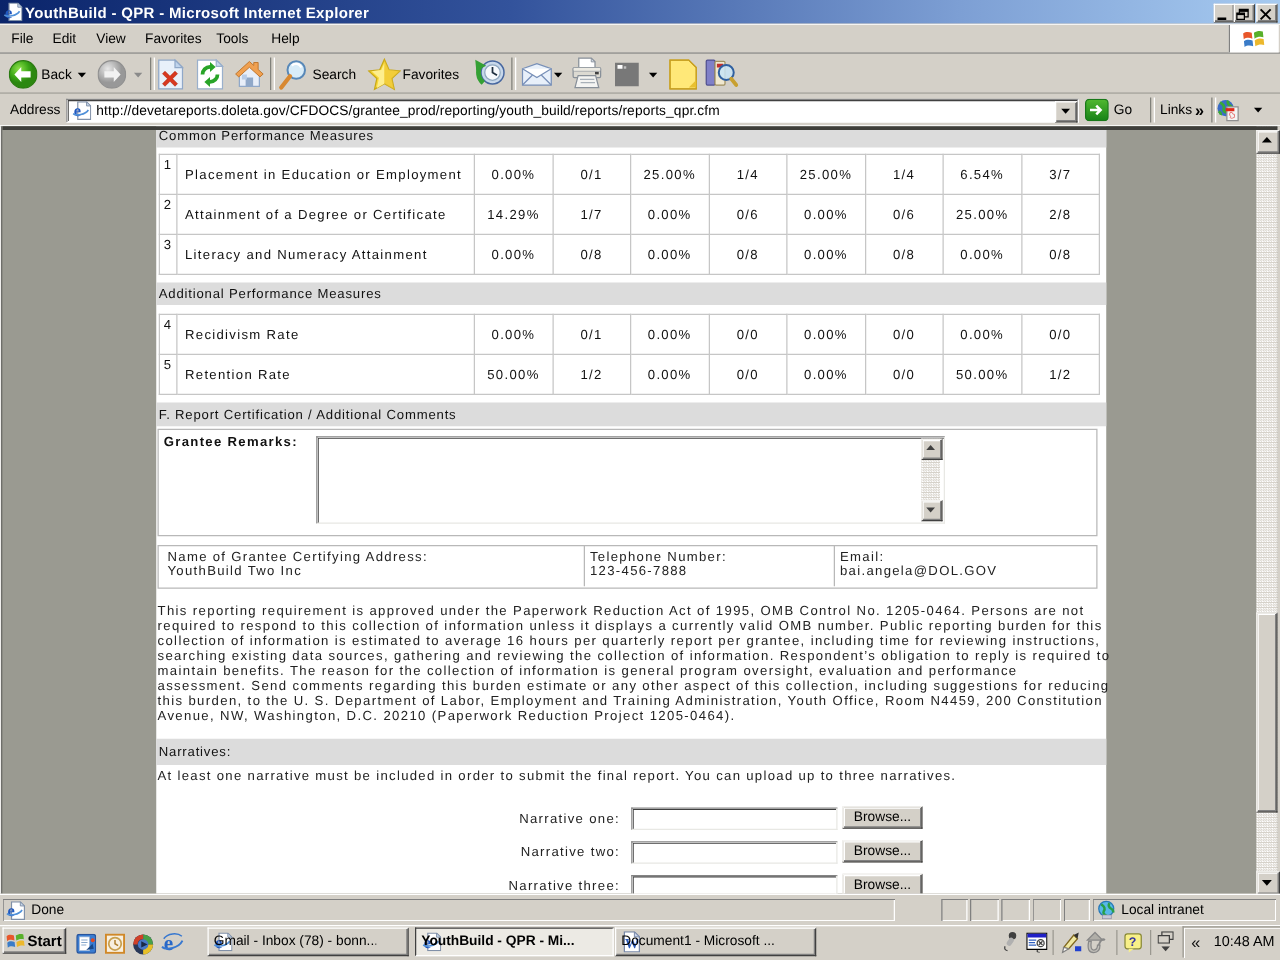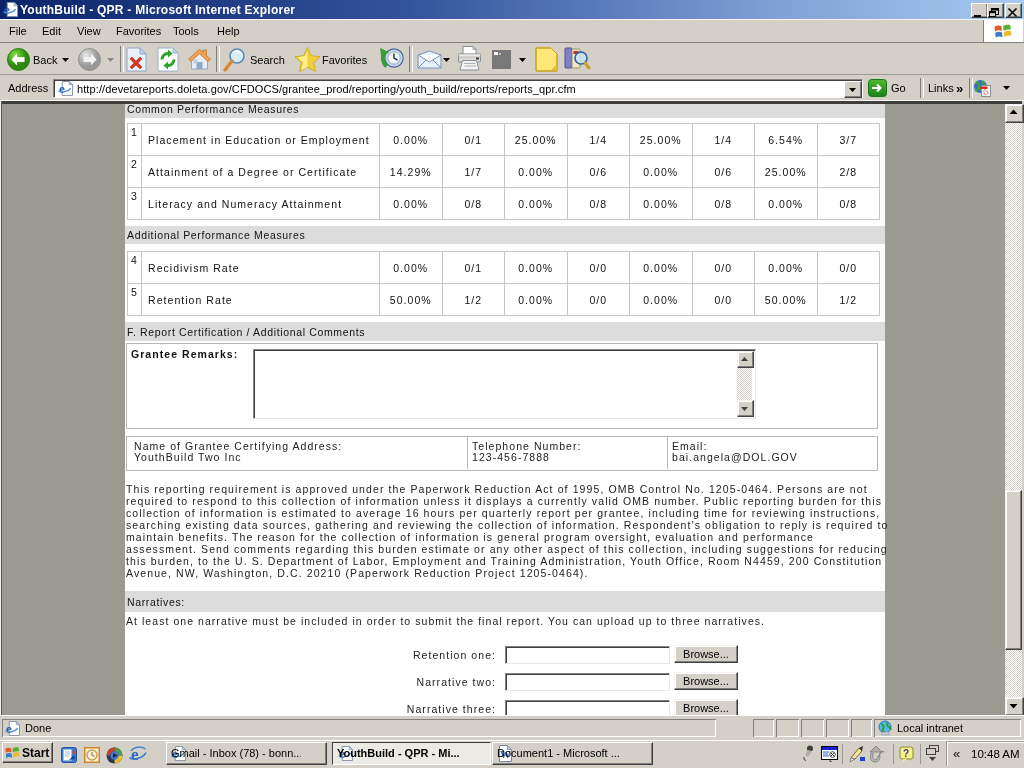--- a/index.html
+++ b/index.html
@@ -343,21 +343,21 @@
   <div class="ctext" style="left:9px;top:339px;">Name of Grantee Certifying Address:</div>
   <div class="ctext" style="left:9px;top:350px;">YouthBuild Two Inc</div>
   <div class="ctext" style="left:347px;top:339px;">Telephone Number:</div>
   <div class="ctext" style="left:347px;top:350px;">123-456-7888</div>
   <div class="ctext" style="left:547px;top:339px;">Email:</div>
   <div class="ctext" style="left:547px;top:350px;">bai.angela@DOL.GOV</div>
   <div id="para" style="position:absolute;left:1px;top:382px;font-size:10.5px;color:#222;letter-spacing:1.1px;line-height:12px;white-space:nowrap;">This reporting requirement is approved under the Paperwork Reduction Act of 1995, OMB Control No. 1205-0464. Persons are not<br>required to respond to this collection of information unless it displays a currently valid OMB number. Public reporting burden for this<br>collection of information is estimated to average 16 hours per quarterly report per grantee, including time for reviewing instructions,<br>searching existing data sources, gathering and reviewing the collection of information. Respondent’s obligation to reply is required to<br>maintain benefits. The reason for the collection of information is general program oversight, evaluation and performance<br>assessment. Send comments regarding this burden estimate or any other aspect of this collection, including suggestions for reducing<br>this burden, to the U. S. Department of Labor, Employment and Training Administration, Youth Office, Room N4459, 200 Constitution<br>Avenue, NW, Washington, D.C. 20210 (Paperwork Reduction Project 1205-0464).</div>
   <div class="band" style="top:490px;height:21px;"></div>
   <div class="bandtxt" style="top:495px;">Narratives:</div>
   <div class="ctext" style="left:1px;top:514px;">At least one narrative must be included in order to submit the final report. You can upload up to three narratives.</div>
-  <div class="ctext" style="left:240px;top:548px;width:131px;text-align:right;">Retention one:</div>
+  <div class="ctext" style="left:240px;top:548px;width:131px;text-align:right;">Narrative one:</div>
   <div class="abs sunken" style="left:380px;top:545px;width:163px;height:16px;"></div>
   <div class="gbtn" style="left:549px;top:544px;width:64px;height:18px;padding-top:2px;box-sizing:border-box;">Browse...</div>
   <div class="ctext" style="left:240px;top:575px;width:131px;text-align:right;">Narrative two:</div>
   <div class="abs sunken" style="left:380px;top:572px;width:163px;height:16px;"></div>
   <div class="gbtn" style="left:549px;top:571px;width:64px;height:18px;padding-top:2px;box-sizing:border-box;">Browse...</div>
   <div class="ctext" style="left:240px;top:602px;width:131px;text-align:right;">Narrative three:</div>
   <div class="abs sunken" style="left:380px;top:599px;width:163px;height:16px;"></div>
   <div class="gbtn" style="left:549px;top:598px;width:64px;height:18px;padding-top:2px;box-sizing:border-box;">Browse...</div>
 </div>
 </div>

